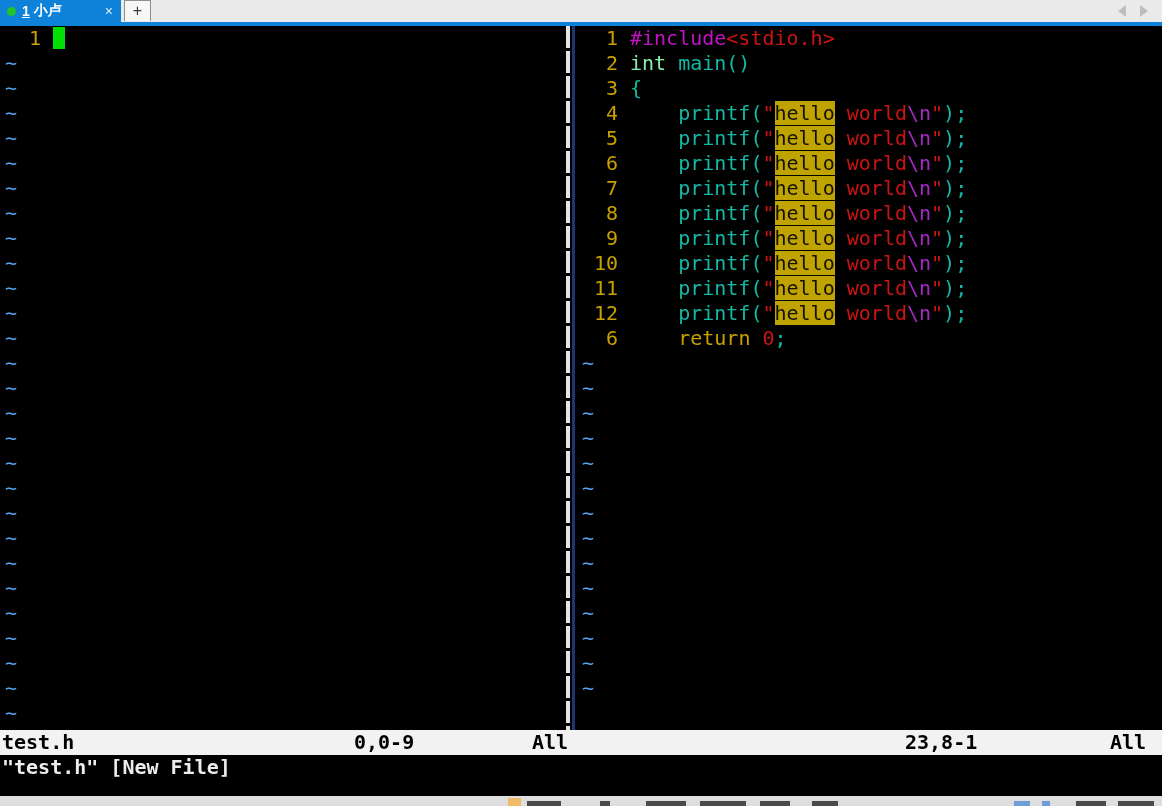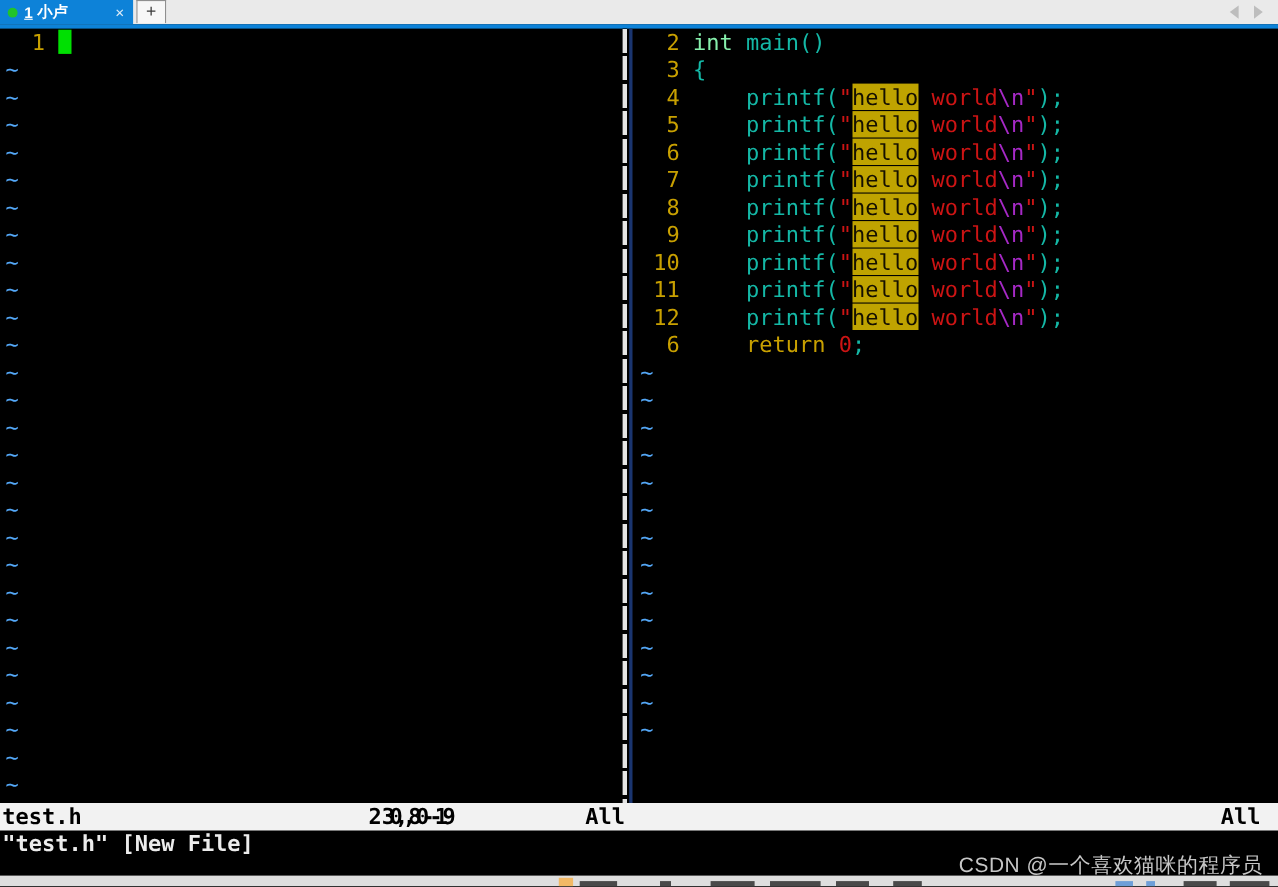--- a/index.html
+++ b/index.html
@@ -44,21 +44,21 @@
   .tok-pre{color:#c213c2}
   .tok-str{color:#cc1414}
   .tok-typ{color:#86efac}
   .tok-kw{color:#c8a000}
   .tok-cst{color:#cc1414}
   .tok-spc{color:#a629c6}
   .tok-hl{background:#bfa300;color:#151000}
 
   
   .statusline{position:absolute;top:730px;left:0;width:1162px;height:25px;background:#f2f2f2;
-              color:#000;font-weight:bold;font-size:20px;line-height:25px;display:flex;flex-direction:column;}
+              color:#000;font-weight:bold;font-size:20px;line-height:25px;display:flex;}
   .st-left{width:570px;position:relative;}
   .st-right{flex:1;position:relative;}
   .st-abs{position:absolute;top:0;white-space:pre;}
   .st-file{left:2px;} .st-ruler-l{left:354px;} .st-all-l{left:532px;}
   .st-file-r{left:12px;} .st-ruler-r{left:335px;} .st-all-r{right:16px;}
 
   .cmdline{position:absolute;top:755px;left:2px;height:25px;line-height:25px;font-size:20px;
            color:#ececec;font-weight:bold;white-space:pre;}
 
   .watermark{position:absolute;top:774px;right:14px;font-family:"Liberation Sans",sans-serif;
@@ -119,20 +119,21 @@
         <div class="row"><span class="tilde">~</span></div>
         <div class="row"><span class="tilde">~</span></div>
         <div class="row"><span class="tilde">~</span></div>
         <div class="row"><span class="tilde">~</span></div>
       </div>
     <div class="separator">
       <div class="sep-white"></div>
       <div class="sep-blue"></div>
     </div>
     <div class="pane-right">
+        <div class="row"><span class="lnum">1</span><span class="tok-pre">#include</span><span class="tok-str">&lt;stdio.h&gt;</span></div>
         <div class="row"><span class="lnum">2</span><span class="tok-typ">int</span><span class="tok-plain"> main()</span></div>
         <div class="row"><span class="lnum">3</span><span class="tok-plain">{</span></div>
         <div class="row"><span class="lnum">4</span><span class="tok-plain">    printf(</span><span class="tok-str">"</span><span class="tok-hl">hello</span><span class="tok-str"> world</span><span class="tok-spc">\n</span><span class="tok-str">"</span><span class="tok-plain">);</span></div>
         <div class="row"><span class="lnum">5</span><span class="tok-plain">    printf(</span><span class="tok-str">"</span><span class="tok-hl">hello</span><span class="tok-str"> world</span><span class="tok-spc">\n</span><span class="tok-str">"</span><span class="tok-plain">);</span></div>
         <div class="row"><span class="lnum">6</span><span class="tok-plain">    printf(</span><span class="tok-str">"</span><span class="tok-hl">hello</span><span class="tok-str"> world</span><span class="tok-spc">\n</span><span class="tok-str">"</span><span class="tok-plain">);</span></div>
         <div class="row"><span class="lnum">7</span><span class="tok-plain">    printf(</span><span class="tok-str">"</span><span class="tok-hl">hello</span><span class="tok-str"> world</span><span class="tok-spc">\n</span><span class="tok-str">"</span><span class="tok-plain">);</span></div>
         <div class="row"><span class="lnum">8</span><span class="tok-plain">    printf(</span><span class="tok-str">"</span><span class="tok-hl">hello</span><span class="tok-str"> world</span><span class="tok-spc">\n</span><span class="tok-str">"</span><span class="tok-plain">);</span></div>
         <div class="row"><span class="lnum">9</span><span class="tok-plain">    printf(</span><span class="tok-str">"</span><span class="tok-hl">hello</span><span class="tok-str"> world</span><span class="tok-spc">\n</span><span class="tok-str">"</span><span class="tok-plain">);</span></div>
         <div class="row"><span class="lnum">10</span><span class="tok-plain">    printf(</span><span class="tok-str">"</span><span class="tok-hl">hello</span><span class="tok-str"> world</span><span class="tok-spc">\n</span><span class="tok-str">"</span><span class="tok-plain">);</span></div>
         <div class="row"><span class="lnum">11</span><span class="tok-plain">    printf(</span><span class="tok-str">"</span><span class="tok-hl">hello</span><span class="tok-str"> world</span><span class="tok-spc">\n</span><span class="tok-str">"</span><span class="tok-plain">);</span></div>
@@ -162,21 +163,20 @@
       <span class="st-abs st-all-l">All</span>
     </div>
     <div class="st-right">
       <span class="st-abs st-ruler-r">23,8-1</span>
       <span class="st-abs st-all-r">All</span>
     </div>
   </div>
 
   <div class="cmdline">"test.h" [New File]</div>
 
-  <div class="watermark">CSDN @一个喜欢猫咪的程序员</div>
 
   <div class="bottomstrip">
     <div class="strip-icon"></div>
     <div class="frag" style="left:527px;width:34px"></div>
     <div class="frag" style="left:600px;width:10px"></div>
     <div class="frag" style="left:646px;width:40px"></div>
     <div class="frag" style="left:700px;width:46px"></div>
     <div class="frag" style="left:760px;width:30px"></div>
     <div class="frag" style="left:812px;width:26px"></div>
     <div class="frag frag-blue" style="left:1014px;width:16px"></div>

